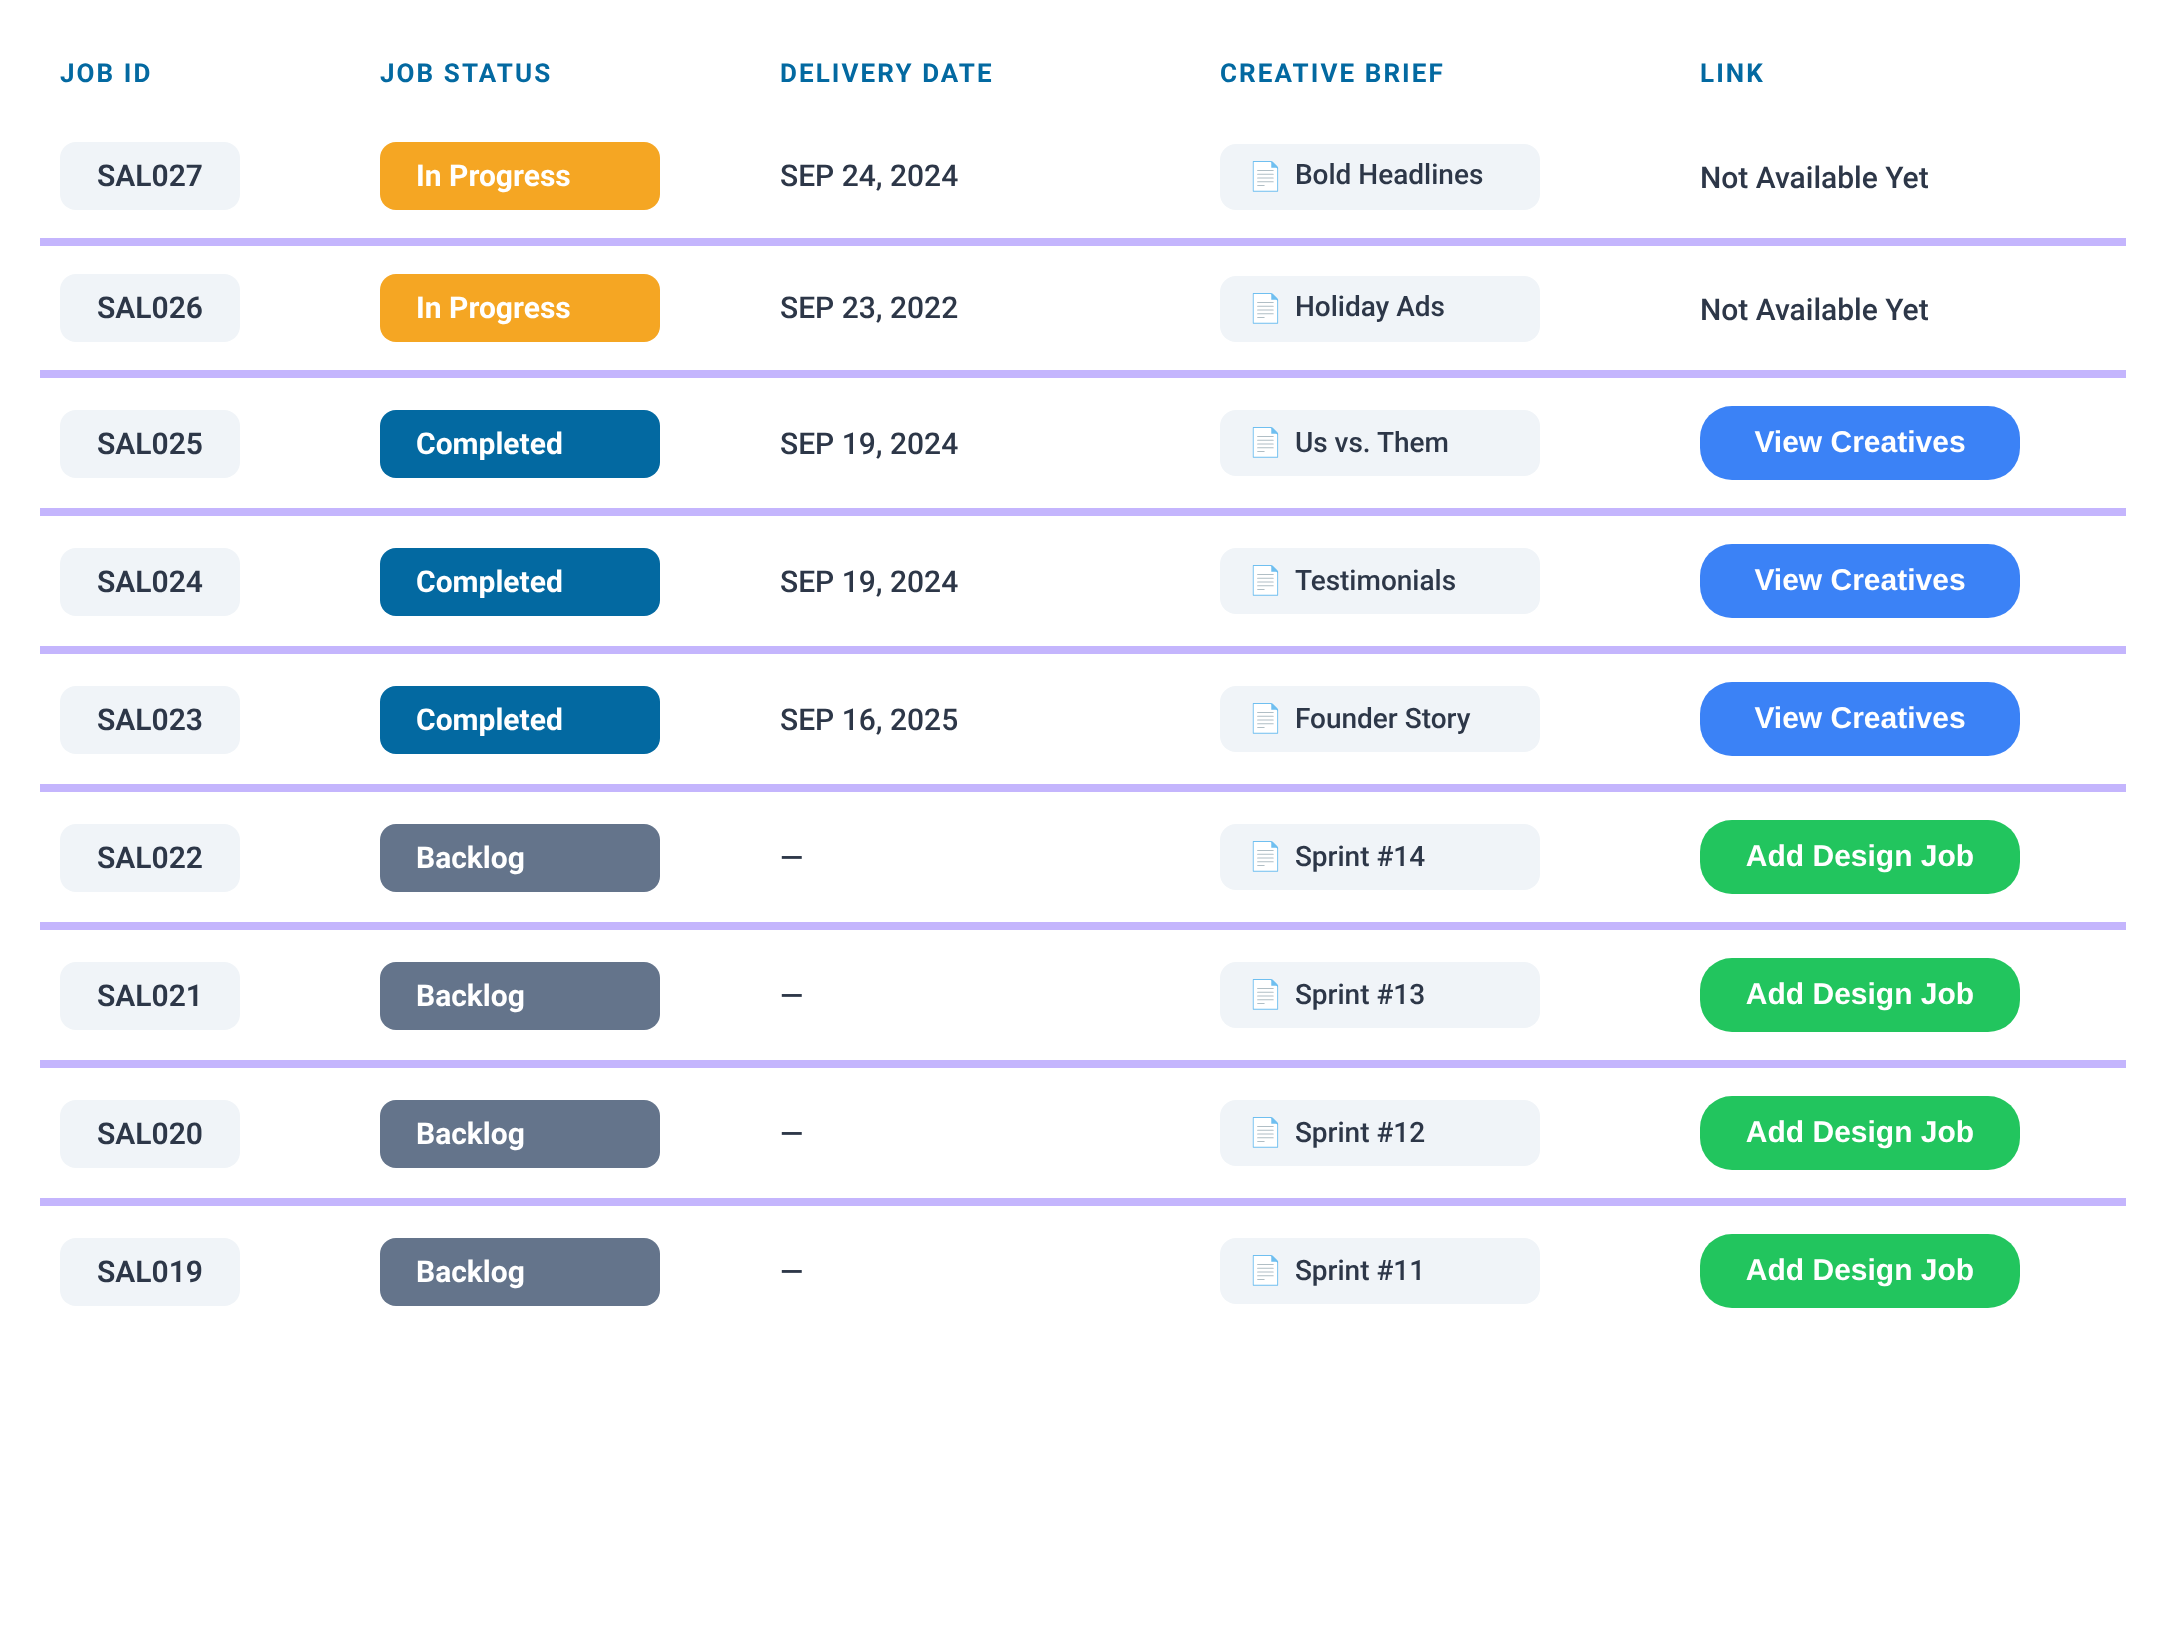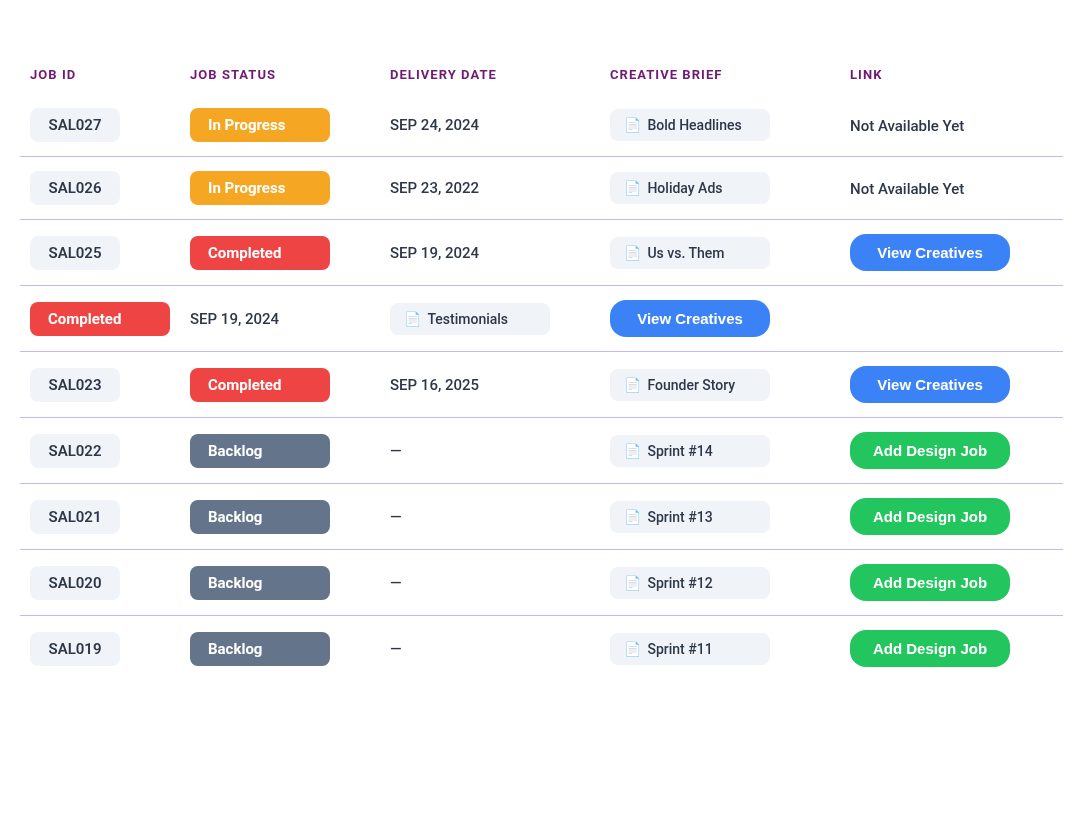--- a/index.html
+++ b/index.html
@@ -16,36 +16,35 @@
     }
     .table-header {
       display: grid;
       grid-template-columns: 160px 200px 220px 240px 1fr;
       padding: 0 10px 12px 10px;
       border-bottom: none;
     }
     .header-cell {
       font-size: 13px;
       font-weight: 700;
-      color: #701a75;
+      color: #0369a1;
       letter-spacing: 0.08em;
       text-transform: uppercase;
-      margin-top: 37px;
     }
     .table-body {
       display: flex;
       flex-direction: column;
       gap: 0;
     }
     .table-row {
       display: grid;
       grid-template-columns: 160px 200px 220px 240px 1fr;
       align-items: center;
       padding: 14px 10px;
-      border-bottom: 1px solid #c4b5fd;
+      border-bottom: 4px solid #c4b5fd;
     }
     .table-row:last-child {
       border-bottom: none;
     }
     .job-id-cell {
       font-size: 15px;
       font-weight: 600;
       color: #2d3748;
       background: #f0f4f8;
       border-radius: 8px;
@@ -62,21 +61,21 @@
       font-size: 15px;
       font-weight: 700;
       color: white;
       text-align: left;
       min-width: 140px;
     }
     .status-in-progress {
       background: #f5a623;
     }
     .status-completed {
-      background: #ef4444;
+      background: #0369a1;
     }
     .status-backlog {
       background: #64748b;
     }
     .delivery-date {
       font-size: 15px;
       font-weight: 500;
       color: #2d3748;
     }
     .creative-brief-badge {
@@ -157,20 +156,21 @@
         <div><span class="job-id-cell">SAL025</span></div>
         <div><span class="status-badge status-completed">Completed</span></div>
         <div class="delivery-date">SEP 19, 2024</div>
         <div><span class="creative-brief-badge">
             <span class="doc-icon">📄</span>
             <span>Us vs. Them</span>
           </span></div>
         <div><button class="link-button link-view-creatives">View Creatives</button></div>
       </div>
       <div class="table-row">
+        <div><span class="job-id-cell">SAL024</span></div>
         <div><span class="status-badge status-completed">Completed</span></div>
         <div class="delivery-date">SEP 19, 2024</div>
         <div><span class="creative-brief-badge">
             <span class="doc-icon">📄</span>
             <span>Testimonials</span>
           </span></div>
         <div><button class="link-button link-view-creatives">View Creatives</button></div>
       </div>
       <div class="table-row">
         <div><span class="job-id-cell">SAL023</span></div>

